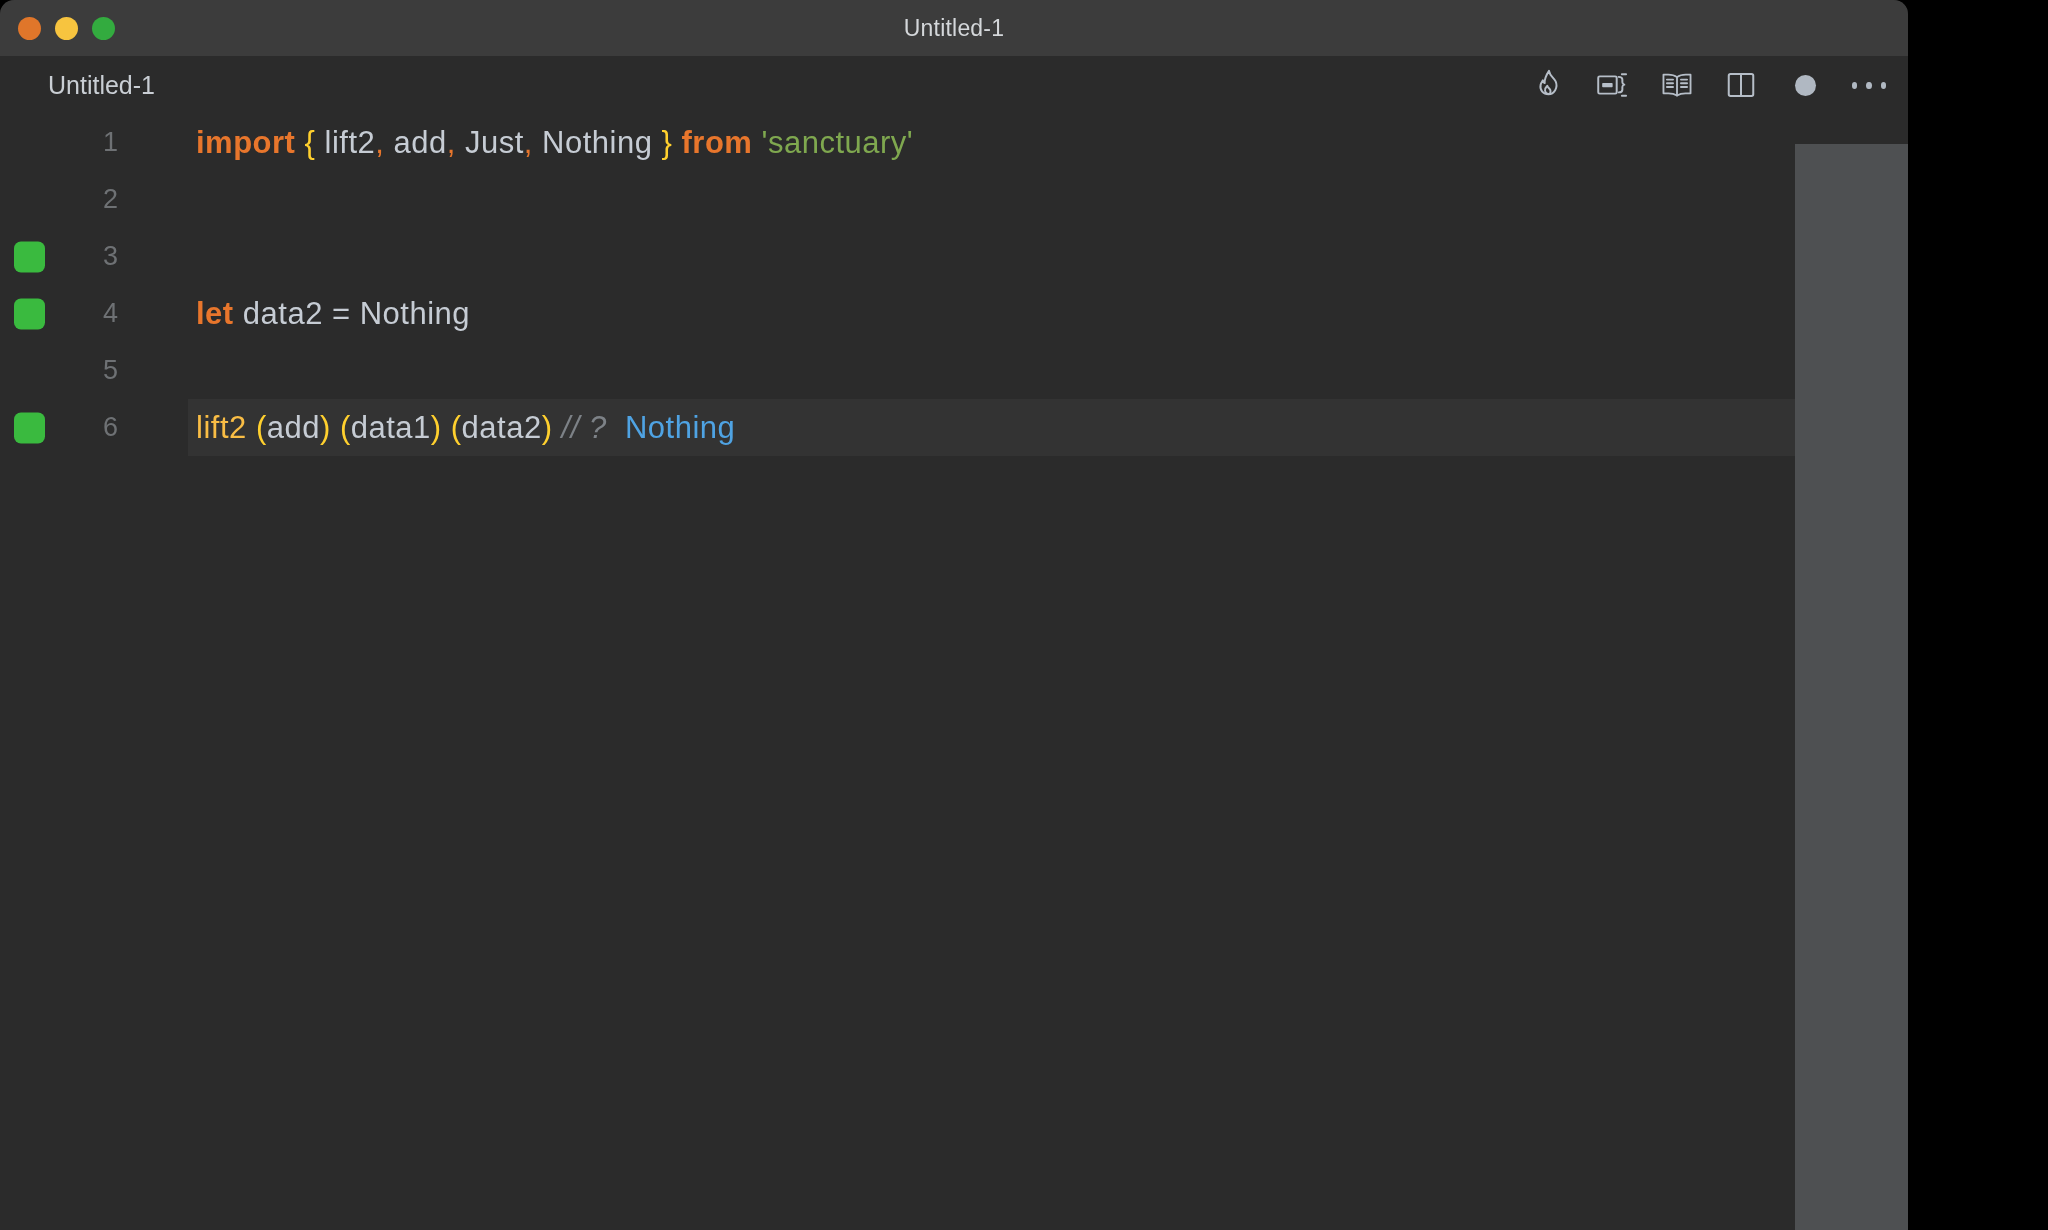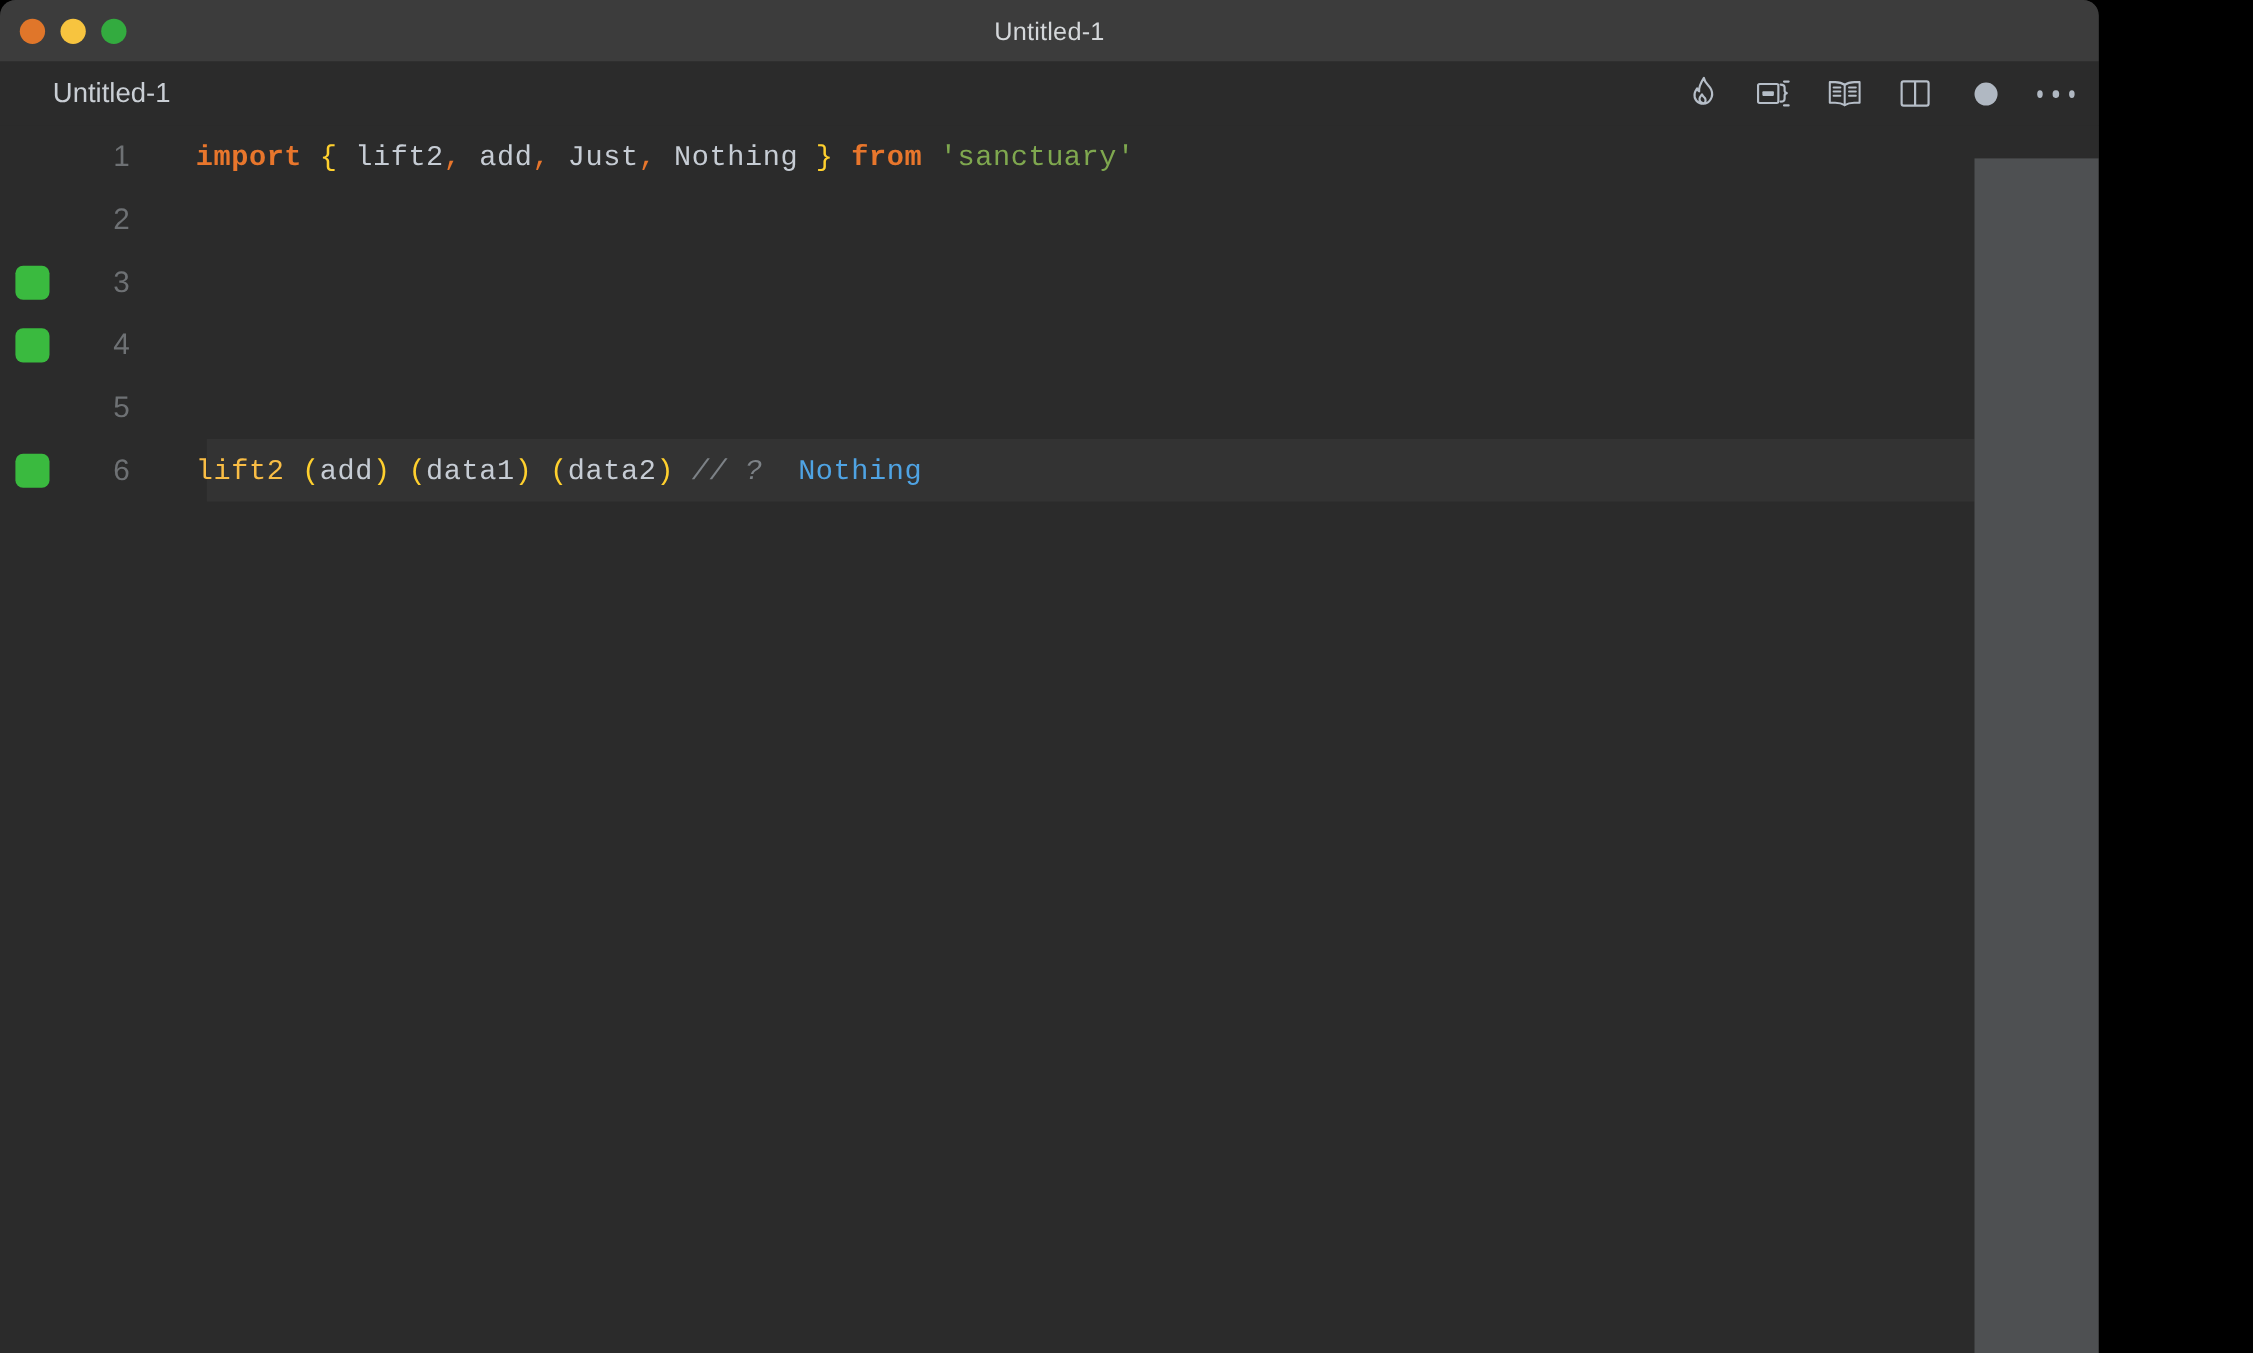--- a/index.html
+++ b/index.html
@@ -149,24 +149,24 @@
     position: absolute;
     left: 60px;
     width: 58px;
     text-align: right;
     color: #6e7174;
     font-size: 27px;
     font-family: "Liberation Sans", sans-serif;
   }
   .code-text {
     position: absolute;
-    left: 178px;
+    left: 196px;
     color: #c6ccd4;
-    font-family: Liberation Mono, monospace;
-    font-size: 26px;
+    font-family: Liberation Sans, sans-serif;
+    font-size: 31px;
     letter-spacing: 0.5px;
     white-space: pre;
   }
 
   
   .t-kw      { color: #e8762c; font-weight: bold; }
   .t-brace   { color: #ffd02e; }
   .t-punct   { color: #e8762c; }
   .t-plain   { color: #c6ccd4; }
   .t-string  { color: #7fa84f; }
@@ -259,20 +259,21 @@
           <span class="lineno">2</span>
           <span class="code-text"></span>
         </div>
         <div class="code-line">
           <span class="gutter-mark"></span>
           <span class="lineno">3</span>
         </div>
         <div class="code-line">
           <span class="gutter-mark"></span>
           <span class="lineno">4</span>
+          <span class="code-text"><span class="t-kw">let</span><span class="t-plain"> data2 = Nothing</span></span>
         </div>
         <div class="code-line">
           <span class="lineno">5</span>
           <span class="code-text"></span>
         </div>
         <div class="code-line active">
           <div class="line-bg"></div>
           <span class="gutter-mark"></span>
           <span class="lineno">6</span>
           <span class="code-text"><span class="t-func">lift2</span><span class="t-plain"> </span><span class="t-paren">(</span><span class="t-plain">add</span><span class="t-paren">)</span><span class="t-plain"> </span><span class="t-paren">(</span><span class="t-plain">data1</span><span class="t-paren">)</span><span class="t-plain"> </span><span class="t-paren">(</span><span class="t-plain">data2</span><span class="t-paren">)</span><span class="t-plain"> </span><span class="t-comment">// ?</span><span class="t-plain">  </span><span class="t-result">Nothing</span></span>

